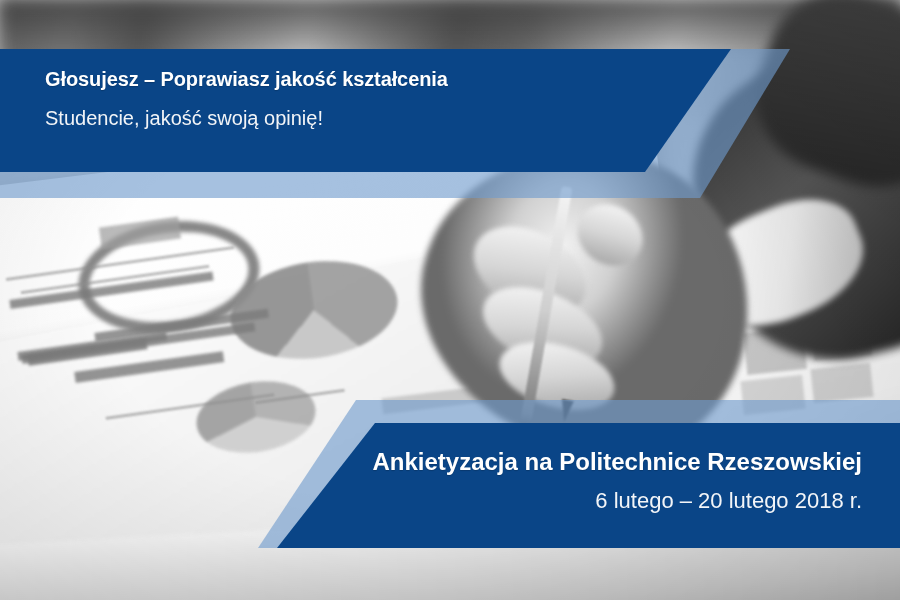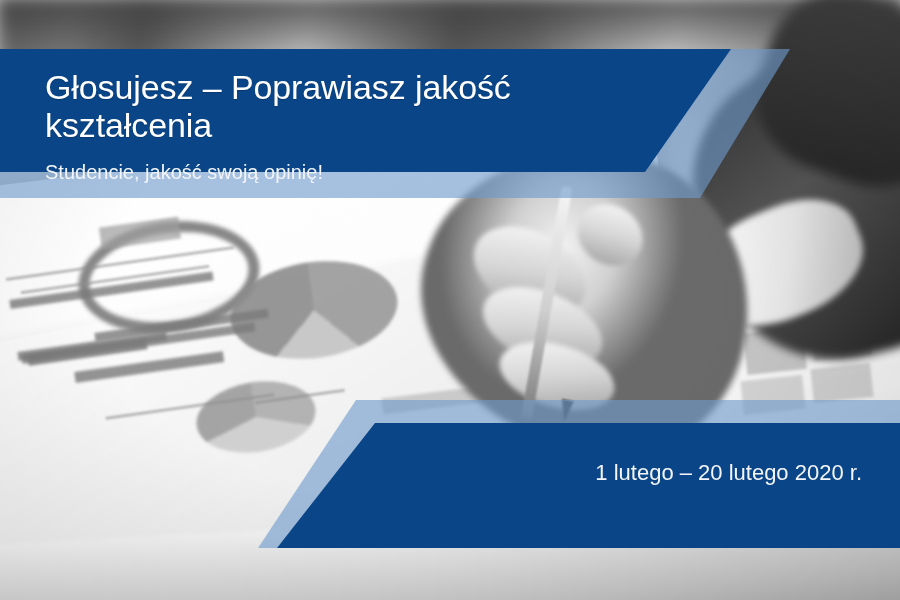--- a/index.html
+++ b/index.html
@@ -233,22 +233,22 @@
 
   
   .top-text {
     position: absolute;
     left: 45px;
     top: 68px;
     width: 580px;
     color: #ffffff;
   }
   .top-title {
-    font-size: 34px;
-    font-weight: normal;
+    font-size: 20px;
+    font-weight: bold;
     letter-spacing: -0.1px;
     line-height: 1.12;
     margin: 0;
     text-shadow: 0 1px 1px rgba(0,0,0,.18);
   }
   .top-sub {
     font-size: 20px;
     font-weight: normal;
     line-height: 1.2;
     margin: 16px 0 0 0;
@@ -347,16 +347,17 @@
       <polygon points="375,423 900,423 900,548 277,548" fill="#0a4587"></polygon>
     </svg>
   </div>
 
   <div class="top-text">
     <h1 class="top-title">Głosujesz – Poprawiasz jakość kształcenia</h1>
     <p class="top-sub">Studencie, jakość swoją opinię!</p>
   </div>
 
   <div class="bottom-text">
-    <p class="bottom-date">1 lutego – 20 lutego 2020 r.</p>
+    <h2 class="bottom-title">Ankietyzacja na Politechnice Rzeszowskiej</h2>
+    <p class="bottom-date">6 lutego – 20 lutego 2018 r.</p>
   </div>
 
 </div>
 
 </body></html>

